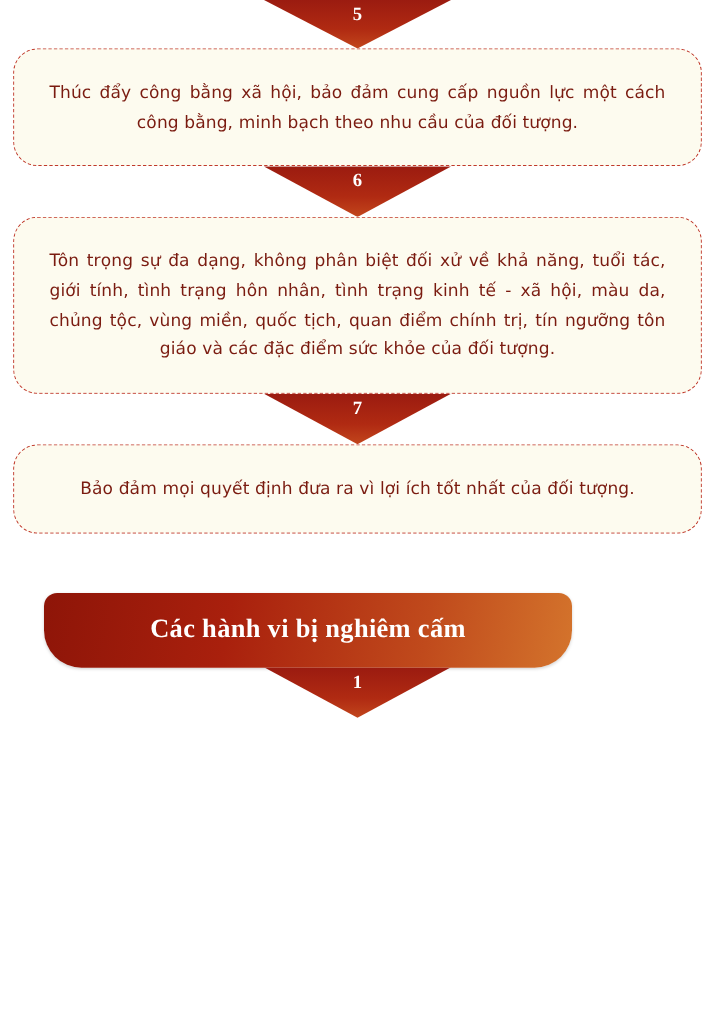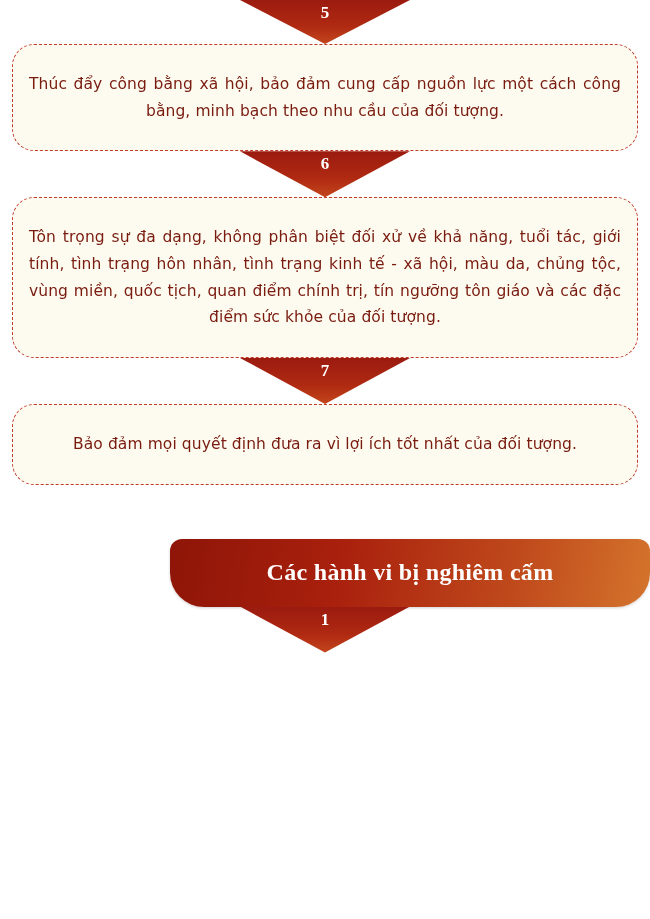--- a/index.html
+++ b/index.html
@@ -44,42 +44,42 @@
     height: 44px;
     margin-top: 0;
   }
 
   
   .card {
     border: 1.5px dashed #c0392b;
     border-radius: 22px;
     background: #fdfbef;
     box-sizing: border-box;
-    padding: 26px 16px;
+    padding: 26px 32px;
     margin: 0 12px;
   }
   .card p {
     margin: 0;
     color: #7a1b10;
     font-family: "DejaVu Sans", sans-serif;
     font-size: 15.5px;
     line-height: 1.72;
     text-align: justify;
     text-align-last: center;
     letter-spacing: 0.1px;
   }
   .card.single p {
     text-align: center;
     text-align-last: center;
   }
 
   
   .banner-wrap {
     display: flex;
-    justify-content: flex-end;
+    justify-content: flex-start;
     margin-top: 54px;
     margin-left: 40px;
   }
   .banner {
     width: 480px;
     height: 68px;
     border-radius: 12px 12px 34px 34px;
     background: linear-gradient(100deg, #8e1508 0%, #a9200d 35%, #c04a1c 72%, #d4742c 100%);
     display: flex;
     align-items: center;

